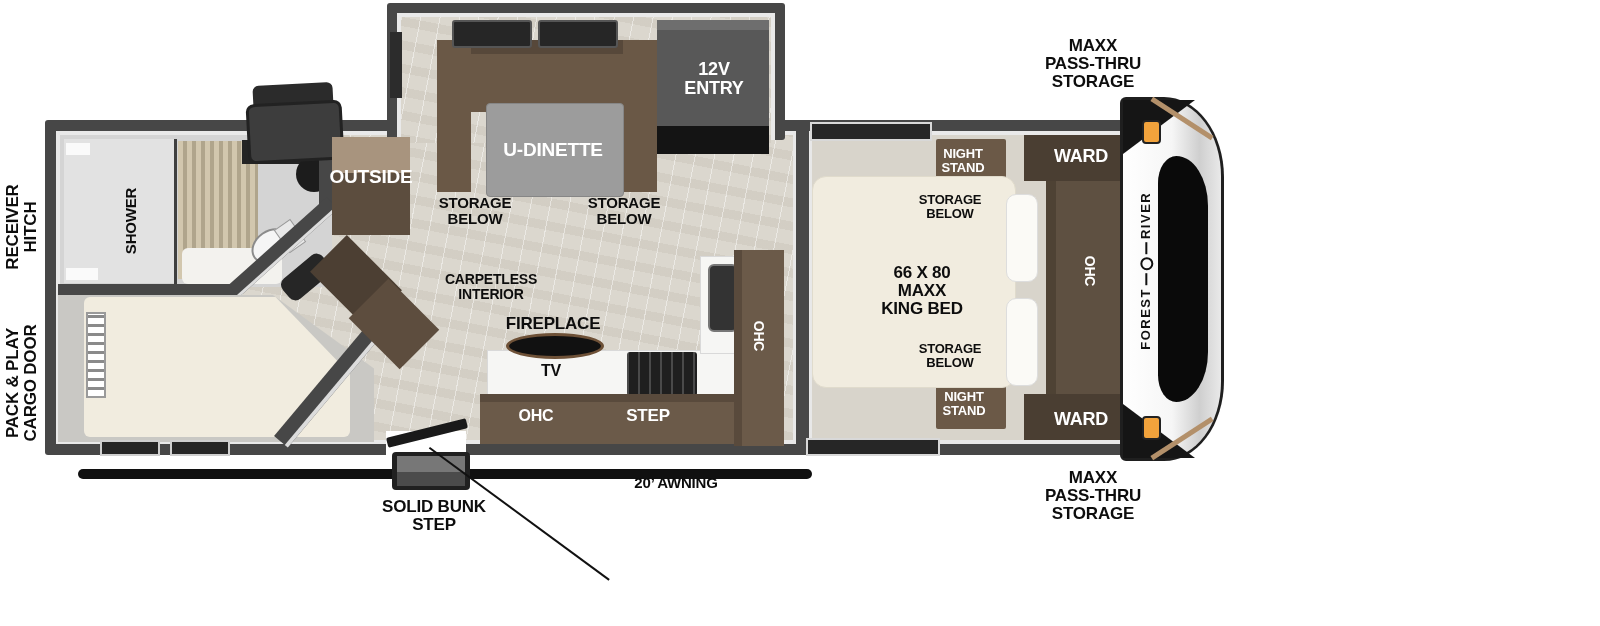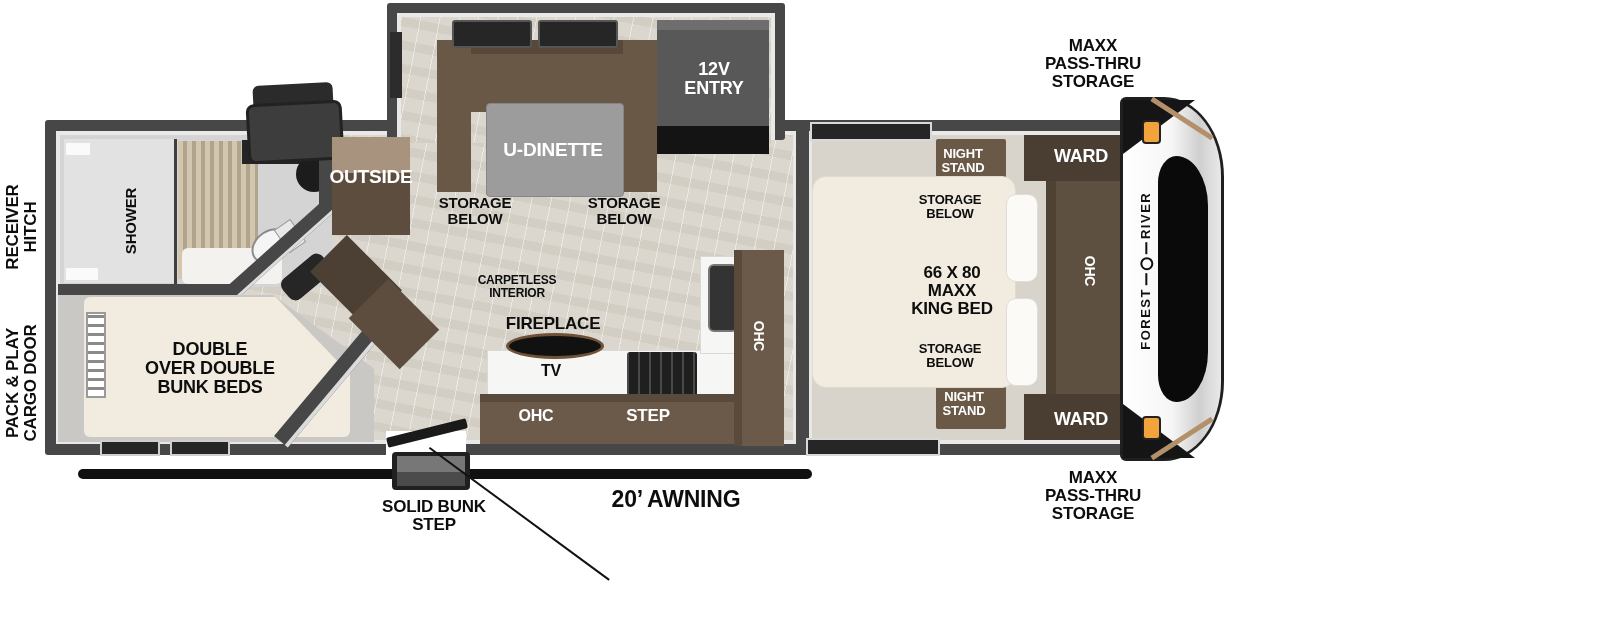--- a/index.html
+++ b/index.html
@@ -73,23 +73,20 @@
   <div class="abs wall" style="left:58px;top:284px;width:184px;height:13px;"></div>
   <div class="abs wall" style="left:319px;top:135px;width:13px;height:74px;"></div>
   <div class="abs wall" style="left:217px;top:239px;width:132px;height:13px;transform:rotate(-41.9deg);border-bottom:3px solid #dddddd;"></div>
 
   <div class="abs" style="left:58px;top:295px;width:316px;height:147px;background:#c9c8c4;
               clip-path:polygon(0 0,68% 0,100% 50%,100% 100%,0 100%);"></div>
   <div class="abs" style="left:84px;top:297px;width:266px;height:140px;background:#f1ecdf;border-radius:6px;
               clip-path:polygon(0 0,72% 0,100% 55%,100% 100%,0 100%);"></div>
   <div class="abs" style="left:86px;top:312px;width:16px;height:82px;border:2px solid #9a9a9a;
               background:repeating-linear-gradient(0deg,#ffffff 0 6px,#8a8a8a 6px 9px);"></div>
-  <div class="lbl" style="left:210px;top:368px;font-size:18px;">DOUBLE
-OVER DOUBLE
-BUNK BEDS</div>
   <div class="abs wall" style="left:247px;top:360px;width:190px;height:14px;transform:rotate(-50deg);border-bottom:4px solid #dcdcdc;"></div>
   <div class="abs" style="left:100px;top:440px;width:56px;height:12px;background:#262626;border:2px solid #cfcfcf;"></div>
   <div class="abs" style="left:170px;top:440px;width:56px;height:12px;background:#262626;border:2px solid #cfcfcf;"></div>
 
   <div class="abs" style="left:253px;top:84px;width:80px;height:26px;background:#2b2b2b;border-radius:6px;transform:rotate(-3deg);"></div>
   <div class="abs" style="left:247px;top:102px;width:90px;height:54px;background:#3d3d3d;border:3px solid #222;border-radius:8px;transform:rotate(-3deg);"></div>
   <div class="abs" style="left:332px;top:137px;width:78px;height:98px;background:#5c4d3e;"></div>
   <div class="abs" style="left:332px;top:137px;width:78px;height:36px;background:#a8947e;"></div>
   <div class="lbl w" style="left:371px;top:177px;font-size:19px;">OUTSIDE</div>
   <div class="abs" style="left:330px;top:242px;width:52px;height:78px;background:#4c3f33;transform:rotate(-45deg);"></div>
@@ -101,21 +98,21 @@
   <div class="abs" style="left:627px;top:352px;width:70px;height:44px;background:#1f1f1f;border-radius:3px;
               background-image:repeating-linear-gradient(90deg,#4a4a4a 0 2px,rgba(0,0,0,0) 2px 11px);"></div>
   <div class="abs" style="left:506px;top:333px;width:92px;height:20px;background:#111;border:3px solid #6e5137;border-radius:50%;"></div>
   <div class="abs brown" style="left:480px;top:394px;width:268px;height:50px;"></div>
   <div class="abs" style="left:480px;top:394px;width:268px;height:8px;background:#594a3c;"></div>
   <div class="abs brown" style="left:734px;top:250px;width:50px;height:196px;"></div>
   <div class="abs" style="left:734px;top:250px;width:8px;height:196px;background:#594a3c;"></div>
   <div class="lbl w" style="left:536px;top:416px;font-size:16px;">OHC</div>
   <div class="lbl w" style="left:648px;top:416px;font-size:17px;">STEP</div>
   <div class="lbl w cw" style="left:759px;top:336px;font-size:14px;">OHC</div>
-  <div class="lbl" style="left:517px;top:287px;font-size:12px;">CARPETLESS
+  <div class="lbl" style="left:491px;top:287px;font-size:14px;">CARPETLESS
 INTERIOR</div>
   <div class="lbl" style="left:553px;top:324px;font-size:17px;">FIREPLACE</div>
   <div class="lbl" style="left:551px;top:371px;font-size:16px;">TV</div>
 
   <div class="abs" style="left:793px;top:131px;width:19px;height:313px;background:#e8e8e8;"></div>
   <div class="abs wall" style="left:796px;top:131px;width:13px;height:313px;"></div>
   <div class="abs" style="left:812px;top:135px;width:338px;height:305px;background:#d8d4cb;"></div>
   <div class="abs" style="left:1046px;top:135px;width:104px;height:305px;background:#5e5041;"></div>
   <div class="abs" style="left:1046px;top:135px;width:10px;height:305px;background:#4e4234;"></div>
   <div class="abs" style="left:1024px;top:135px;width:110px;height:46px;background:#4a3e32;"></div>
@@ -126,21 +123,21 @@
   <div class="abs" style="left:1006px;top:194px;width:30px;height:86px;background:#fbfaf6;border:1px solid #ddd;border-radius:10px;"></div>
   <div class="abs" style="left:1006px;top:298px;width:30px;height:86px;background:#fbfaf6;border:1px solid #ddd;border-radius:10px;"></div>
   <div class="abs" style="left:810px;top:122px;width:118px;height:15px;background:#262626;border:2px solid #d8d8d8;"></div>
   <div class="abs" style="left:806px;top:438px;width:130px;height:14px;background:#262626;border:2px solid #d8d8d8;"></div>
   <div class="lbl w" style="left:963px;top:161px;font-size:13px;">NIGHT
 STAND</div>
   <div class="lbl w" style="left:964px;top:404px;font-size:13px;">NIGHT
 STAND</div>
   <div class="lbl" style="left:950px;top:207px;font-size:13px;">STORAGE
 BELOW</div>
-  <div class="lbl" style="left:952px;top:291px;font-size:17px;">66 X 80
+  <div class="lbl" style="left:922px;top:291px;font-size:17px;">66 X 80
 MAXX
 KING BED</div>
   <div class="lbl" style="left:950px;top:356px;font-size:13px;">STORAGE
 BELOW</div>
   <div class="lbl w" style="left:1081px;top:156px;font-size:18px;">WARD</div>
   <div class="lbl w" style="left:1081px;top:419px;font-size:18px;">WARD</div>
   <div class="lbl w cw" style="left:1090px;top:271px;font-size:14px;">OHC</div>
 
   <div class="abs" style="left:1120px;top:97px;width:104px;height:364px;background:#1f1f1f;border-radius:6px 60px 60px 6px / 6px 80px 80px 6px;"></div>
   <div class="abs" style="left:1123px;top:100px;width:98px;height:358px;border-radius:5px 56px 56px 5px / 5px 76px 76px 5px;
@@ -168,15 +165,15 @@
   <div class="lbl ccw" style="left:22px;top:383px;font-size:17px;">PACK &amp; PLAY
 CARGO DOOR</div>
   <div class="lbl" style="left:1093px;top:64px;font-size:17px;">MAXX
 PASS-THRU
 STORAGE</div>
   <div class="lbl" style="left:1093px;top:496px;font-size:17px;">MAXX
 PASS-THRU
 STORAGE</div>
   <div class="lbl" style="left:434px;top:516px;font-size:17px;">SOLID BUNK
 STEP</div>
-  <div class="lbl" style="left:676px;top:499px;font-size:23px;">20’ AWNING</div>
+  <div class="lbl" style="left:676px;top:483px;font-size:15px;">20’ AWNING</div>
 
 </div>
 
 </body></html>

